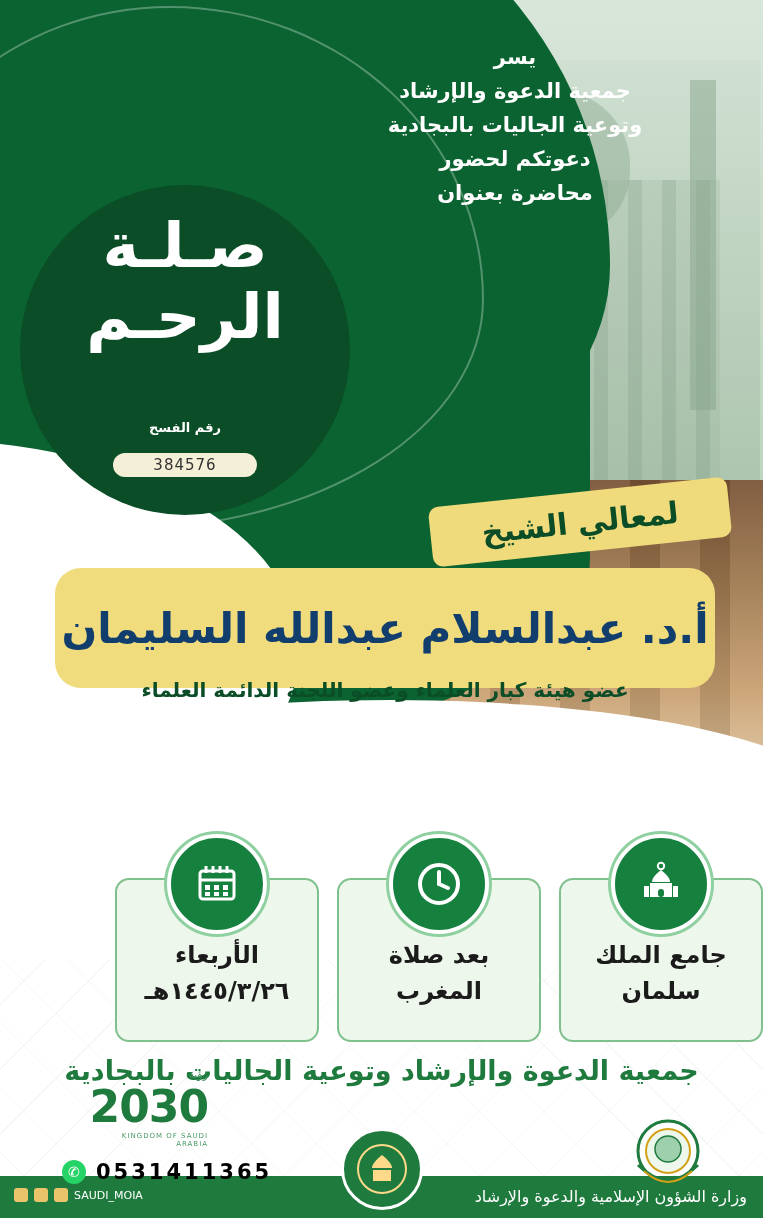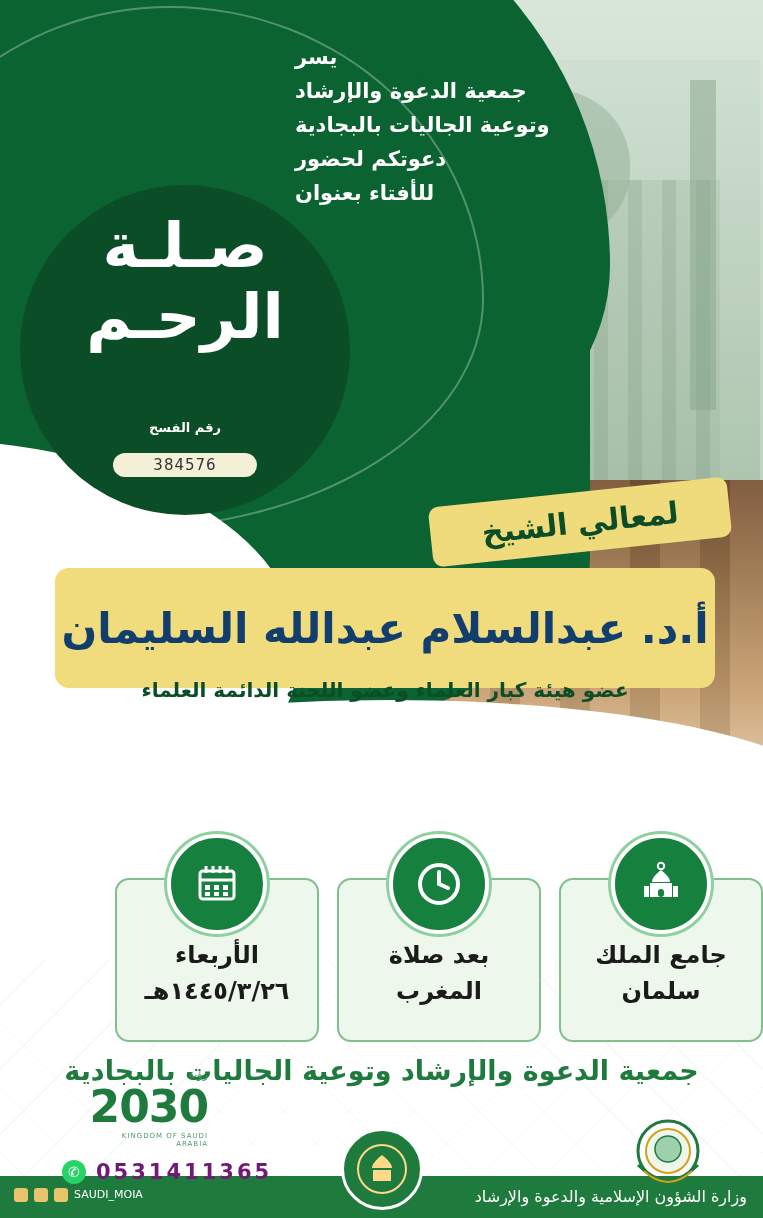--- a/index.html
+++ b/index.html
@@ -91,21 +91,21 @@
     background:#0b4d26;
     border-radius:50%;
     z-index:4;
     box-shadow:0 0 0 0 rgba(0,0,0,0);
   }
 
   
   .header-text{
     position:absolute;top:40px;right:28px;
     width:440px;
-    text-align:left;
+    text-align:center;
     color:#ffffff;
     z-index:5;
     direction:rtl;
   }
   .header-text div{
     font-size:21px;
     font-weight:bold;
     line-height:1.62;
     letter-spacing:0.5px;
     white-space:nowrap;
@@ -179,21 +179,21 @@
   .shaykh-label span{
     position:absolute;inset:0;
     display:flex;align-items:center;justify-content:center;
     color:#0b4d26;font-size:30px;font-weight:bold;direction:rtl;
   }
 
   .name-banner{
     position:absolute;top:568px;left:55px;
     width:660px;height:120px;
     background:#f0dc7d;
-    border-radius:14px;
+    border-radius:26px;
     z-index:7;
     display:flex;align-items:center;justify-content:center;
   }
   .name-banner .nm{
     color:#123e6e;font-size:42px;font-weight:bold;direction:rtl;letter-spacing:1px;
   }
   .name-sub{
     position:absolute;top:678px;left:55px;width:660px;text-align:center;
     color:#0b4d26;font-size:20px;font-weight:bold;direction:rtl;z-index:8;
   }
@@ -236,21 +236,21 @@
   }
   .footer-bar{
     position:absolute;bottom:0;left:0;width:763px;height:42px;
     background:#1f7a3d;z-index:7;
   }
   .footer-bar .fb-txt{
     position:absolute;right:16px;top:11px;color:#fff;font-size:16px;direction:rtl;
   }
   .footer-bar .fb-social{
     position:absolute;left:14px;top:12px;color:#fff;font-size:11px;direction:ltr;
-    display:flex;gap:6px;
+    display:flex;align-items:center;gap:6px;
   }
   .fb-icon{
     width:14px;height:14px;border-radius:3px;background:#e9c46a;display:inline-block;
   }
   .footer-emblem{
     position:absolute;bottom:8px;left:50%;transform:translateX(-50%);
     width:76px;height:76px;border-radius:50%;
     background:#1f7a3d;border:3px solid #ffffff;z-index:9;
     display:flex;align-items:center;justify-content:center;color:#ffd98a;font-size:11px;
   }
@@ -265,21 +265,21 @@
   .vision .v-num{font-size:44px;font-weight:bold;color:#1f7a3d;letter-spacing:-1px;}
   .vision .v-sub{font-size:7px;color:#4a9a66;letter-spacing:1px;margin-left:21px;}
   .phone{
     position:absolute;bottom:34px;left:62px;z-index:8;
     display:flex;align-items:center;gap:10px;direction:ltr;
   }
   .phone .wa{
     width:24px;height:24px;border-radius:50%;background:#25d366;
     display:flex;align-items:center;justify-content:center;color:#fff;font-size:14px;
   }
-  .phone .num{font-size:21px;color:#701a75;letter-spacing:3px;font-weight:bold;}
+  .phone .num{font-size:21px;color:#000000;letter-spacing:3px;font-weight:bold;}
 </style>
 </head>
 <body>
 
 <div class="poster">
 
   <div class="pattern"></div>
 
   <div class="top-photo">
     <div class="photo-mosque"></div>
@@ -296,21 +296,21 @@
   <div class="green-blob2"></div>
   <div class="green-bottom-wave"></div>
   <div class="blob-outline"></div>
   <div class="title-circle"></div>
 
   <div class="header-text">
     <div>يسر</div>
     <div>جمعية الدعوة والإرشاد</div>
     <div>وتوعية الجاليات بالبجادية</div>
     <div>دعوتكم  لحضور</div>
-    <div>للأفتاء بعنوان</div>
+    <div>محاضرة بعنوان</div>
   </div>
 
   <div class="title-wrap">
     <div class="title-1">صـلـة</div>
     <div class="title-2">الرحـم</div>
   </div>
 
   <div class="permit">
     <div class="permit-label">رقم الفسح</div>
     <div class="permit-pill">384576</div>

